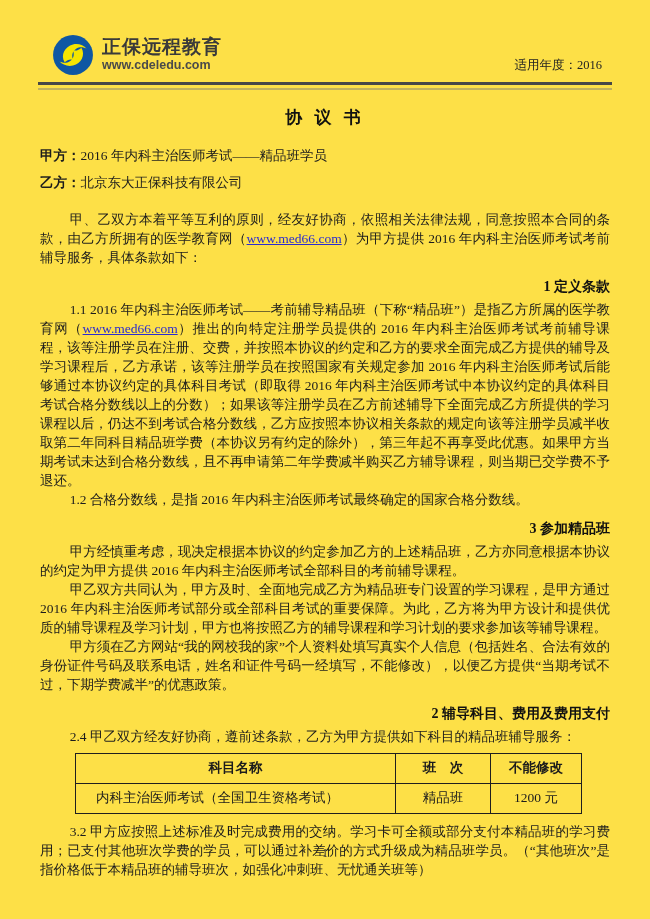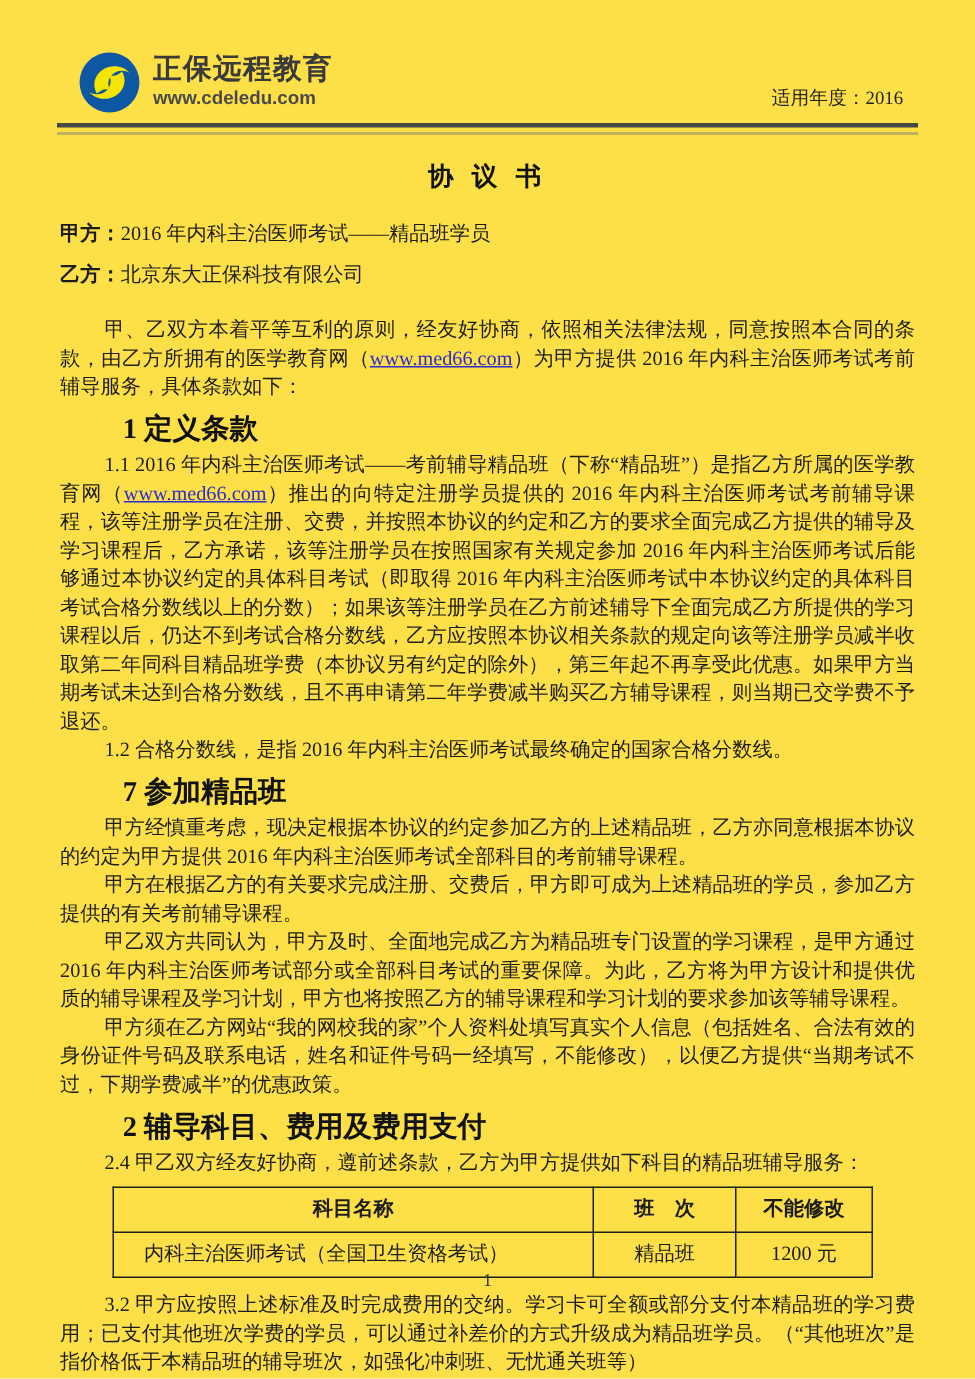--- a/index.html
+++ b/index.html
@@ -47,22 +47,22 @@
   .parties{margin-top:17px;line-height:19px;}
   .party-line{margin:0;}
   .party-line.gap{margin-top:8px;}
   .lbl{font-weight:bold;}
   p.para{
     margin:0;line-height:19px;text-align:justify;text-indent:2.2em;
     color:#1c1c1c;
   }
   p.para.first{margin-top:18px;}
   .sec-heading{
-    font-size:19px;font-weight:bold;color:#111;
-    margin:10px 0 4px 0;text-indent:2.2em;line-height:19px;
+    font-size:14px;font-weight:bold;color:#111;
+    margin:10px 0 4px 0;text-indent:2.2em;line-height:19px;text-align:right;
   }
   a.doclink{color:#2b2bd0;text-decoration:underline;cursor:pointer;}
   
   table.fee{
     border-collapse:collapse;
     margin:7px 0 8px 35px;
     width:506px;
     table-layout:fixed;
   }
   table.fee th,table.fee td{
@@ -109,23 +109,22 @@
       <p class="party-line"><span class="lbl">甲方：</span><span>2016 年内科主治医师考试——精品班学员</span></p>
       <p class="party-line gap"><span class="lbl">乙方：</span><span>北京东大正保科技有限公司</span></p>
     </div>
 
     <p class="para first"><span>甲、乙双方本着平等互利的原则，经友好协商，依照相关法律法规，同意按照本合同的条款，由乙方所拥有的医学教育网（</span><a class="doclink">www.med66.com</a><span>）为甲方提供 2016 年内科主治医师考试考前辅导服务，具体条款如下：</span></p>
 
     <h2 class="sec-heading">1 定义条款</h2>
     <p class="para"><span>1.1 2016 年内科主治医师考试——考前辅导精品班（下称“精品班”）是指乙方所属的医学教育网（</span><a class="doclink">www.med66.com</a><span>）推出的向特定注册学员提供的 2016 年内科主治医师考试考前辅导课程，该等注册学员在注册、交费，并按照本协议的约定和乙方的要求全面完成乙方提供的辅导及学习课程后，乙方承诺，该等注册学员在按照国家有关规定参加 2016 年内科主治医师考试后能够通过本协议约定的具体科目考试（即取得 2016 年内科主治医师考试中本协议约定的具体科目考试合格分数线以上的分数）；如果该等注册学员在乙方前述辅导下全面完成乙方所提供的学习课程以后，仍达不到考试合格分数线，乙方应按照本协议相关条款的规定向该等注册学员减半收取第二年同科目精品班学费（本协议另有约定的除外），第三年起不再享受此优惠。如果甲方当期考试未达到合格分数线，且不再申请第二年学费减半购买乙方辅导课程，则当期已交学费不予退还。</span></p>
     <p class="para">1.2 合格分数线，是指 2016 年内科主治医师考试最终确定的国家合格分数线。</p>
 
-    <h2 class="sec-heading">7  参加精品班</h2>
+    <h2 class="sec-heading">3  参加精品班</h2>
     <p class="para">甲方经慎重考虑，现决定根据本协议的约定参加乙方的上述精品班，乙方亦同意根据本协议的约定为甲方提供 2016 年内科主治医师考试全部科目的考前辅导课程。</p>
-    <p class="para">甲方在根据乙方的有关要求完成注册、交费后，甲方即可成为上述精品班的学员，参加乙方提供的有关考前辅导课程。</p>
     <p class="para">甲乙双方共同认为，甲方及时、全面地完成乙方为精品班专门设置的学习课程，是甲方通过 2016 年内科主治医师考试部分或全部科目考试的重要保障。为此，乙方将为甲方设计和提供优质的辅导课程及学习计划，甲方也将按照乙方的辅导课程和学习计划的要求参加该等辅导课程。</p>
     <p class="para">甲方须在乙方网站“我的网校我的家”个人资料处填写真实个人信息（包括姓名、合法有效的身份证件号码及联系电话，姓名和证件号码一经填写，不能修改），以便乙方提供“当期考试不过，下期学费减半”的优惠政策。</p>
 
     <h2 class="sec-heading">2 辅导科目、费用及费用支付</h2>
     <p class="para">2.4 甲乙双方经友好协商，遵前述条款，乙方为甲方提供如下科目的精品班辅导服务：</p>
 
     <table class="fee">
       <colgroup>
           <col class="c1">
           <col class="c2">

